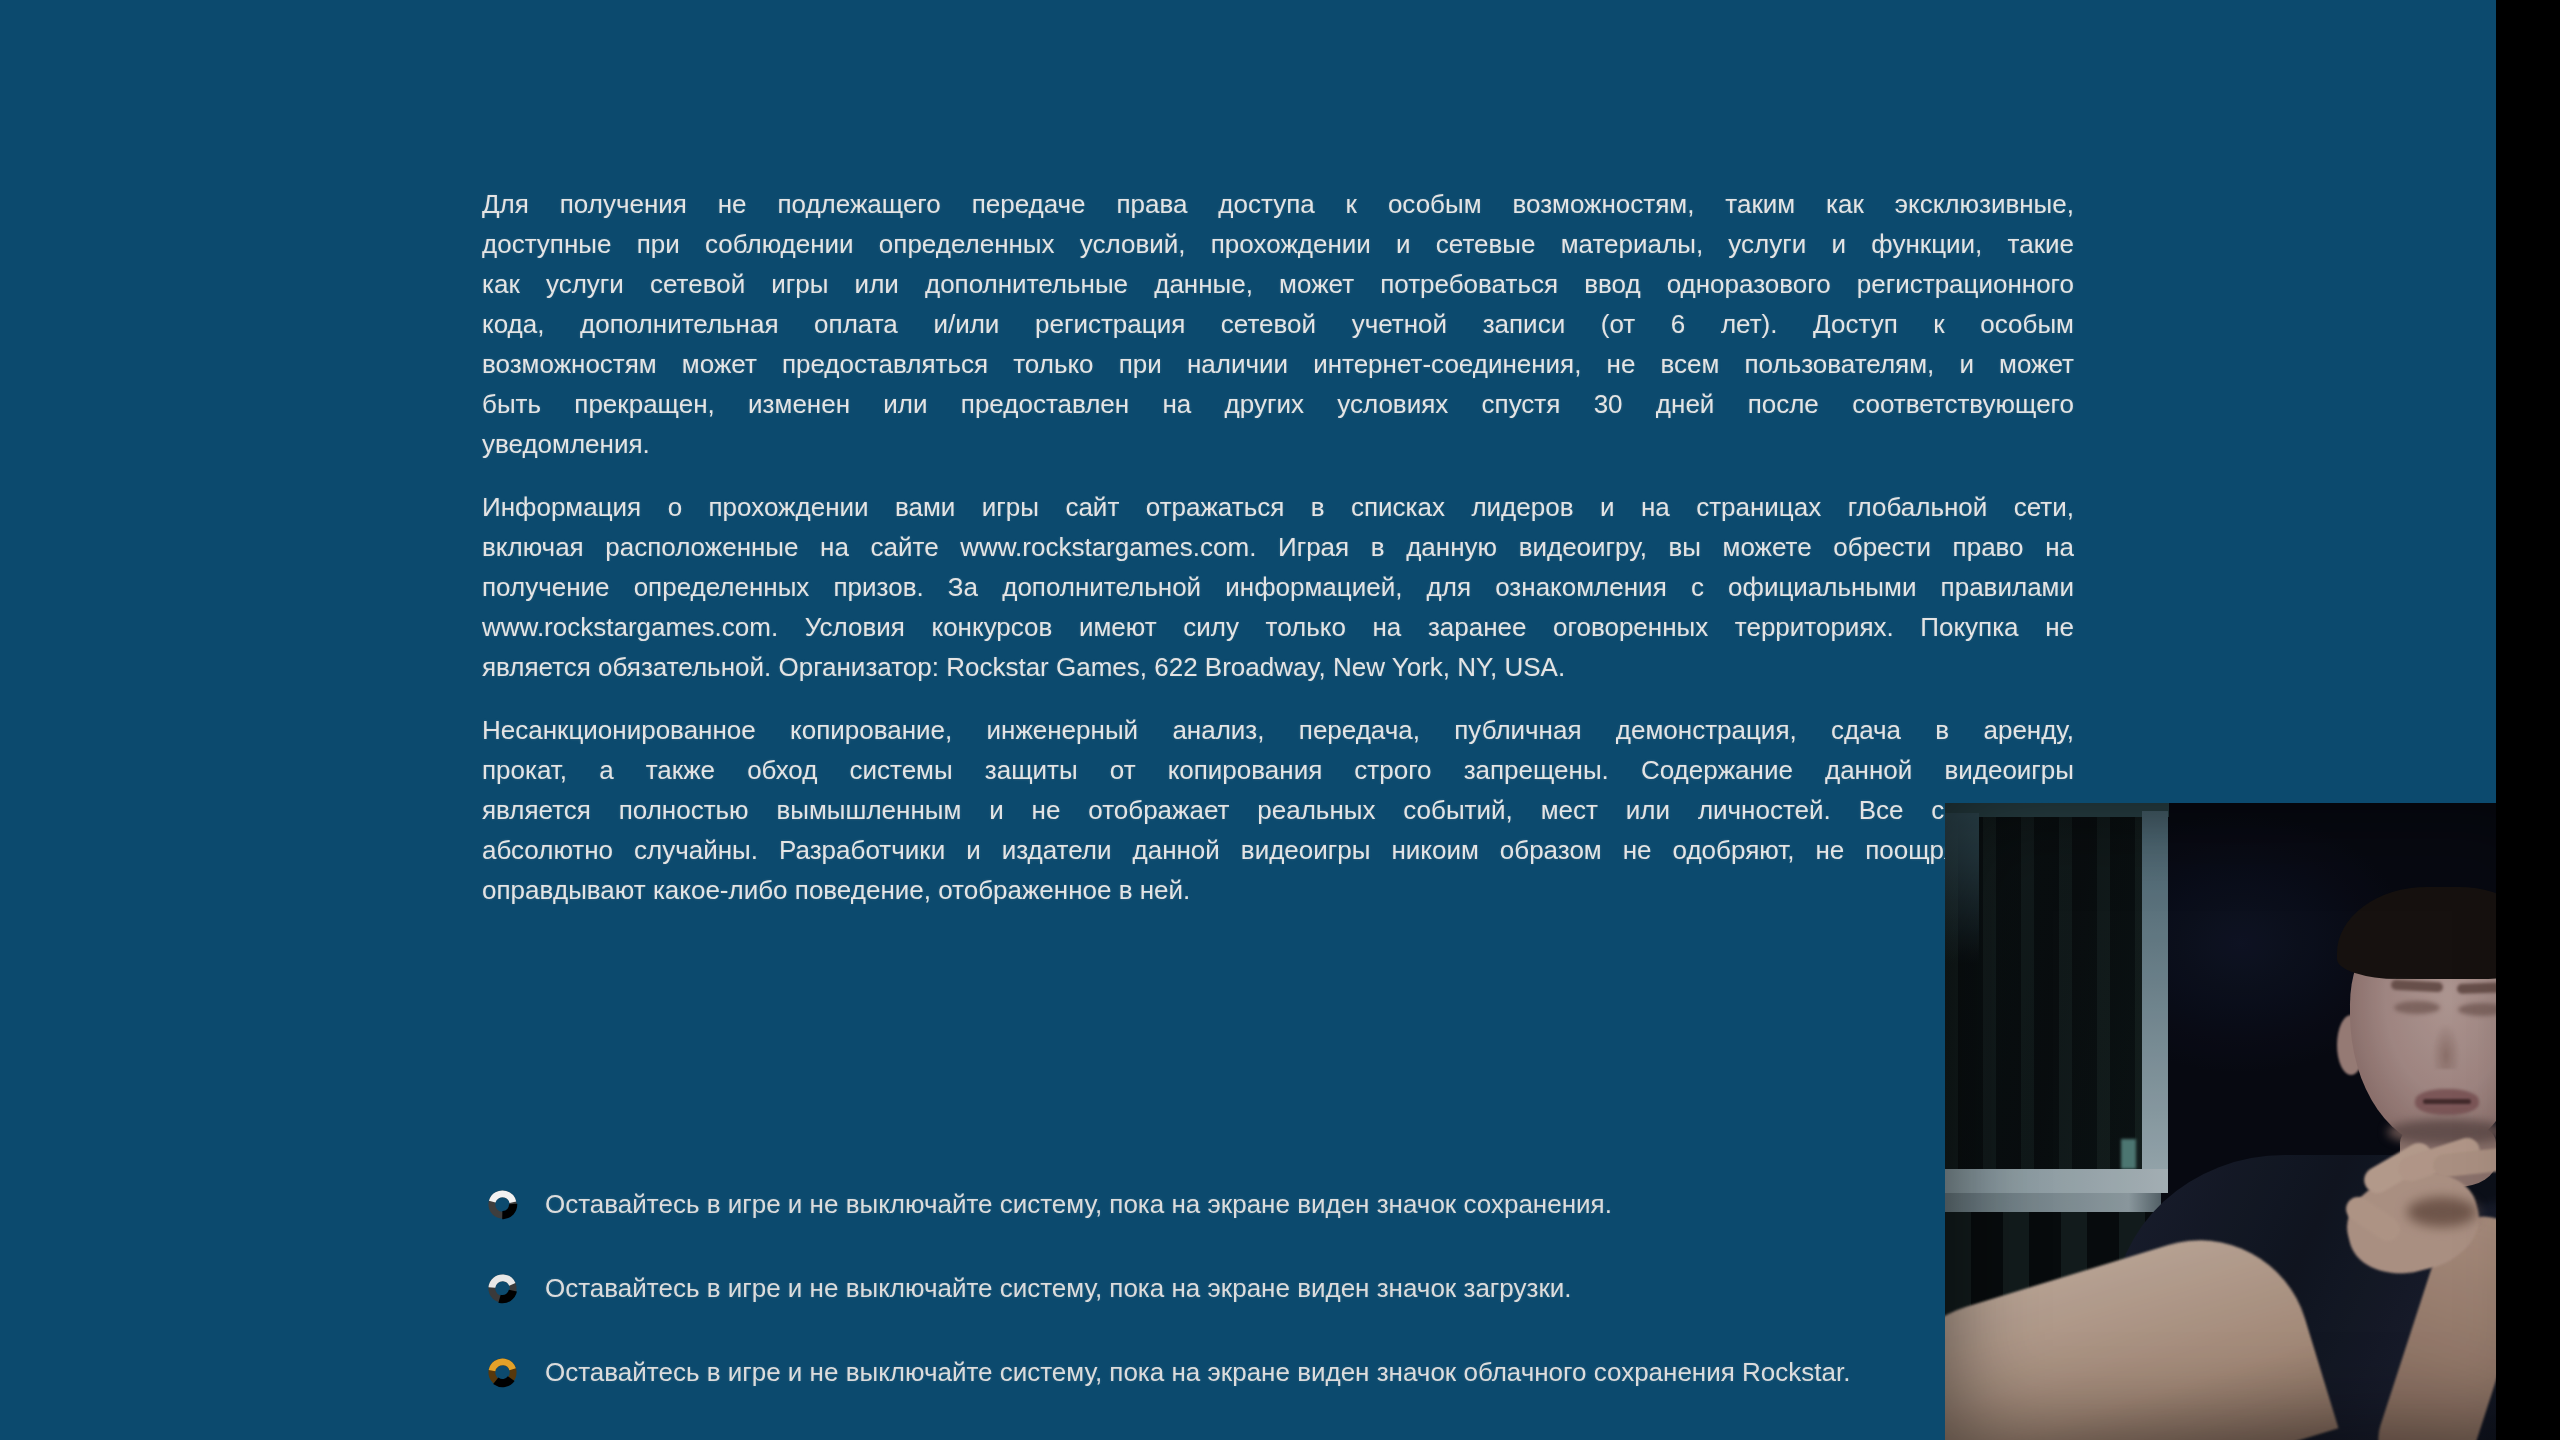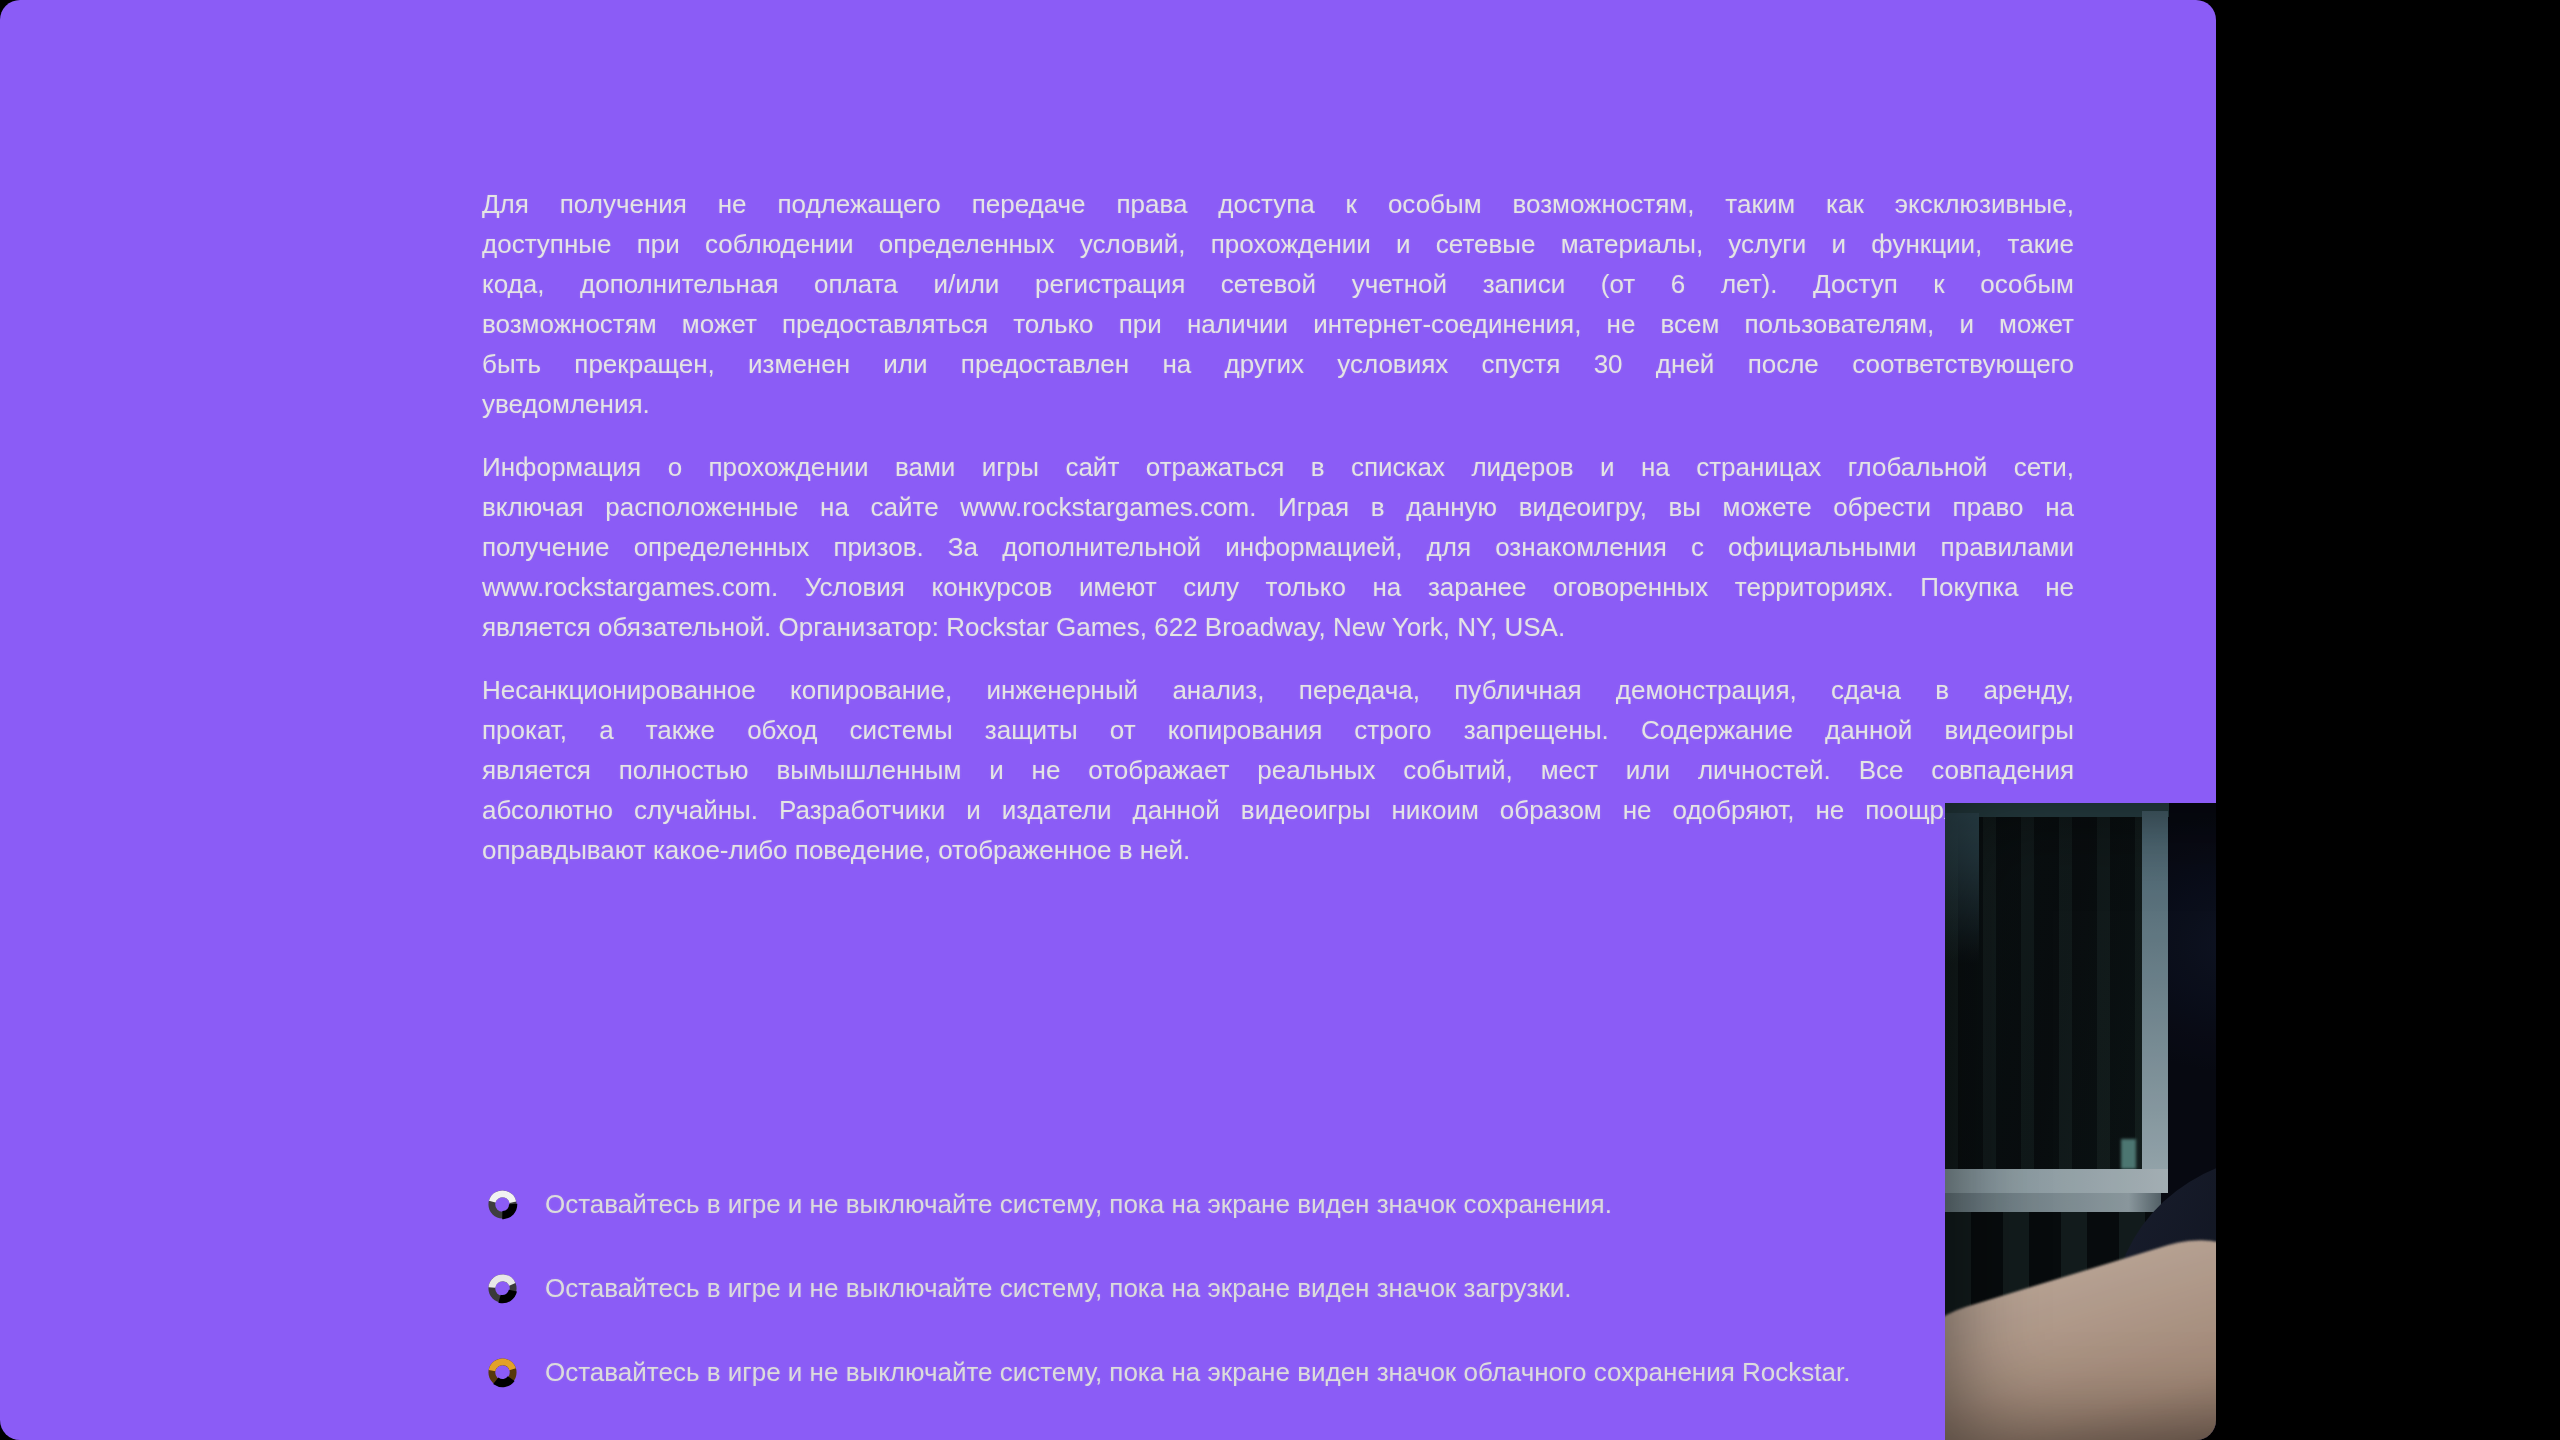--- a/index.html
+++ b/index.html
@@ -1,17 +1,17 @@
 <!DOCTYPE html>
 <html><head>
 <meta charset="utf-8">
 <style>
   html,body{margin:0;padding:0;background:#000;}
-  .stage{position:relative;width:2216px;height:1440px;background:#8b5cf6;overflow:hidden;
-         font-family:"Liberation Sans",sans-serif;border-radius:20px;}
+  .stage{position:relative;width:2496px;height:1440px;background:#0c4a6e;overflow:hidden;
+         font-family:"Liberation Sans",sans-serif;}
 
   
   .legal{position:absolute;left:482px;top:184px;width:1592px;color:#e4e4e4;
          font-size:26px;line-height:40px;z-index:1;
          text-shadow:0 0 3px rgba(230,230,230,0.18);}
   .para{margin:0 0 23px 0;}
   .line{text-align:justify;text-align-last:justify;}
   .line.last{text-align-last:left;}
 
   
@@ -107,20 +107,21 @@
 </style>
 </head>
 <body>
 
 <div class="stage">
 
   <div class="legal">
     <div class="para">
       <div class="line">Для получения не подлежащего передаче права доступа к особым возможностям, таким как эксклюзивные,</div>
       <div class="line">доступные при соблюдении определенных условий, прохождении и сетевые материалы, услуги и функции, такие</div>
+      <div class="line">как услуги сетевой игры или дополнительные данные, может потребоваться ввод одноразового регистрационного</div>
       <div class="line">кода, дополнительная оплата и/или регистрация сетевой учетной записи (от 6 лет). Доступ к особым</div>
       <div class="line">возможностям может предоставляться только при наличии интернет-соединения, не всем пользователям, и может</div>
       <div class="line">быть прекращен, изменен или предоставлен на других условиях спустя 30 дней после соответствующего</div>
       <div class="line last">уведомления.</div>
     </div>
     <div class="para">
       <div class="line">Информация о прохождении вами игры сайт отражаться в списках лидеров и на страницах глобальной сети,</div>
       <div class="line">включая расположенные на сайте www.rockstargames.com. Играя в данную видеоигру, вы можете обрести право на</div>
       <div class="line">получение определенных призов. За дополнительной информацией, для ознакомления с официальными правилами</div>
       <div class="line">www.rockstargames.com. Условия конкурсов имеют силу только на заранее оговоренных территориях. Покупка не</div>

